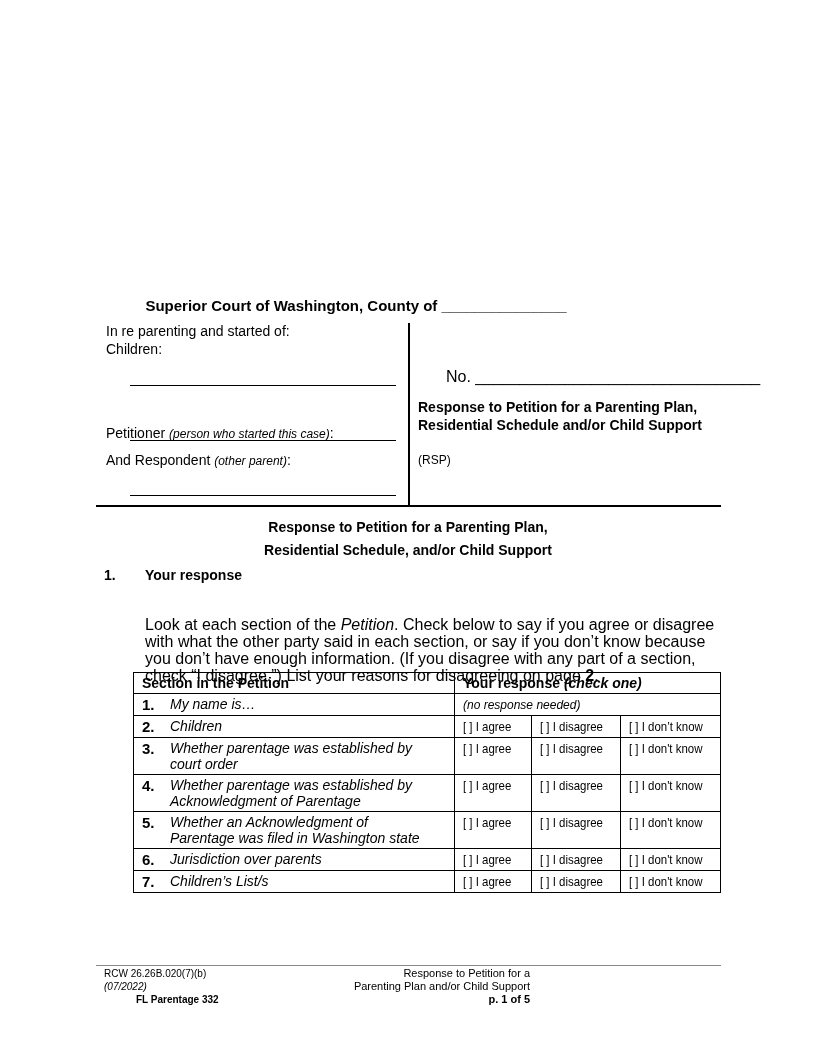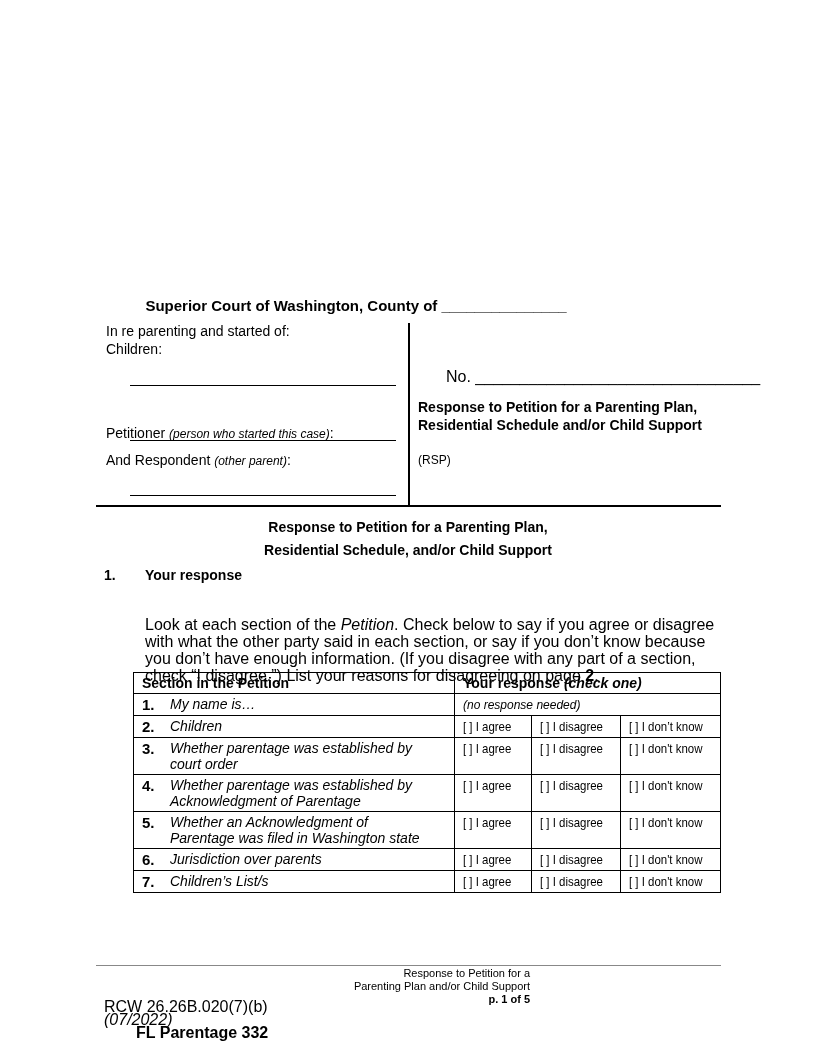--- a/index.html
+++ b/index.html
@@ -19,21 +19,21 @@
   .sec-head { left:145px; top:567px; font-size:14px; font-weight:bold; }
   .sec-body { left:145px; top:616px; width:580px; font-size:16px; line-height:17px; }
   table.resp { position:absolute; left:133px; top:672px; border-collapse:collapse; width:588px; font-size:14px; }
   table.resp td { border:1px solid #000; padding:2px 6px 2px 8px; vertical-align:top; }
   table.resp td.sec { width:306px; }
   .num { font-weight:900; display:inline-block; width:28px; font-size:15px; }
   .sectxt { font-style:italic; display:inline-block; vertical-align:top; width:265px; }
   .opt { font-size:13px; white-space:nowrap; transform:scaleX(0.88); transform-origin:left; display:inline-block; }
   .nr { font-size:12px; font-style:italic; }
   .footer-line { left:96px; top:965px; width:625px; height:1px; background:#888; }
-  .foot-l { left:104px; top:1000px; font-size:16px; line-height:13px; }
+  .foot-l { left:104px; top:967px; font-size:10px; line-height:13px; }
   .foot-c { left:290px; width:240px; top:967px; text-align:right; font-size:11px; line-height:13px; }
 </style>
 </head>
 <body>
 
 <div class="abs court-title">Superior Court of Washington, County of _______________</div>
 
 <div class="cap-text" style="left:106px;top:323px;">In re parenting and started of:</div>
 <div class="cap-text" style="left:106px;top:341px;">Children:</div>
 <div class="blank" style="left:130px;top:385px;width:266px;"></div>

